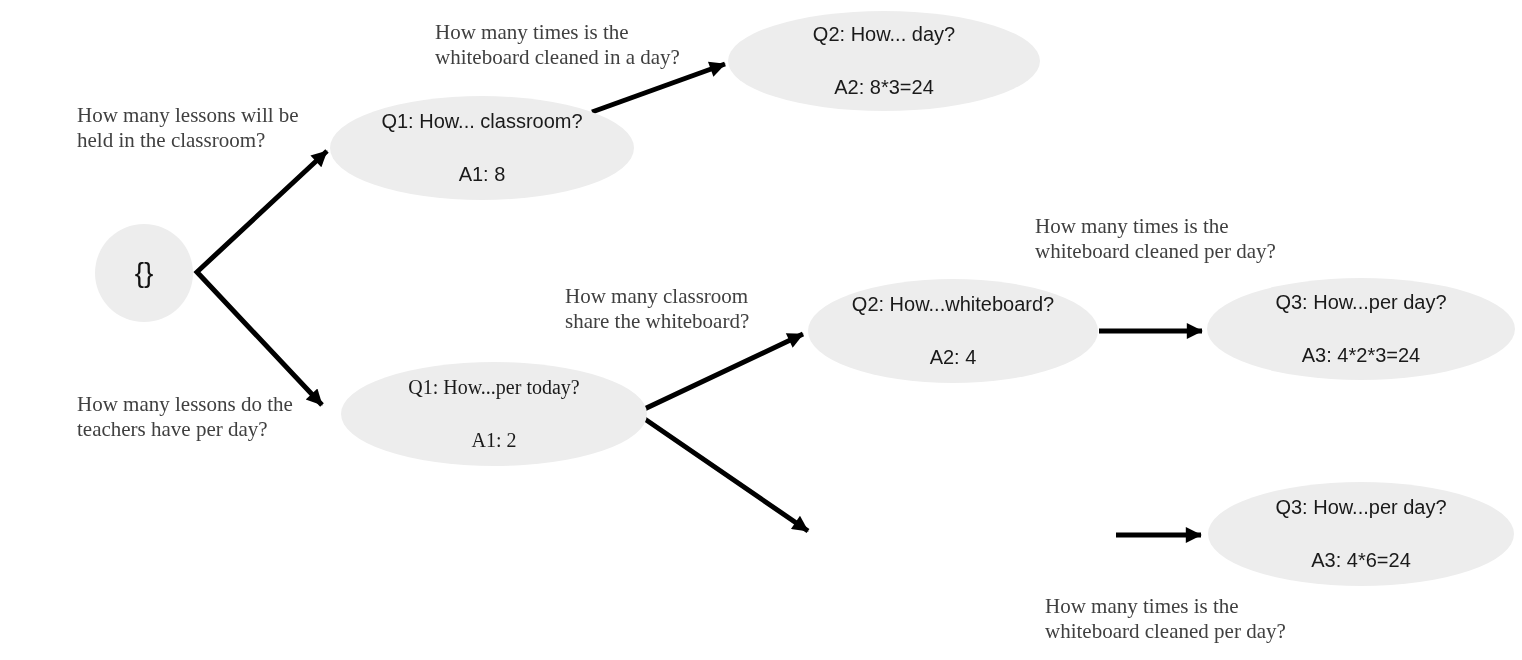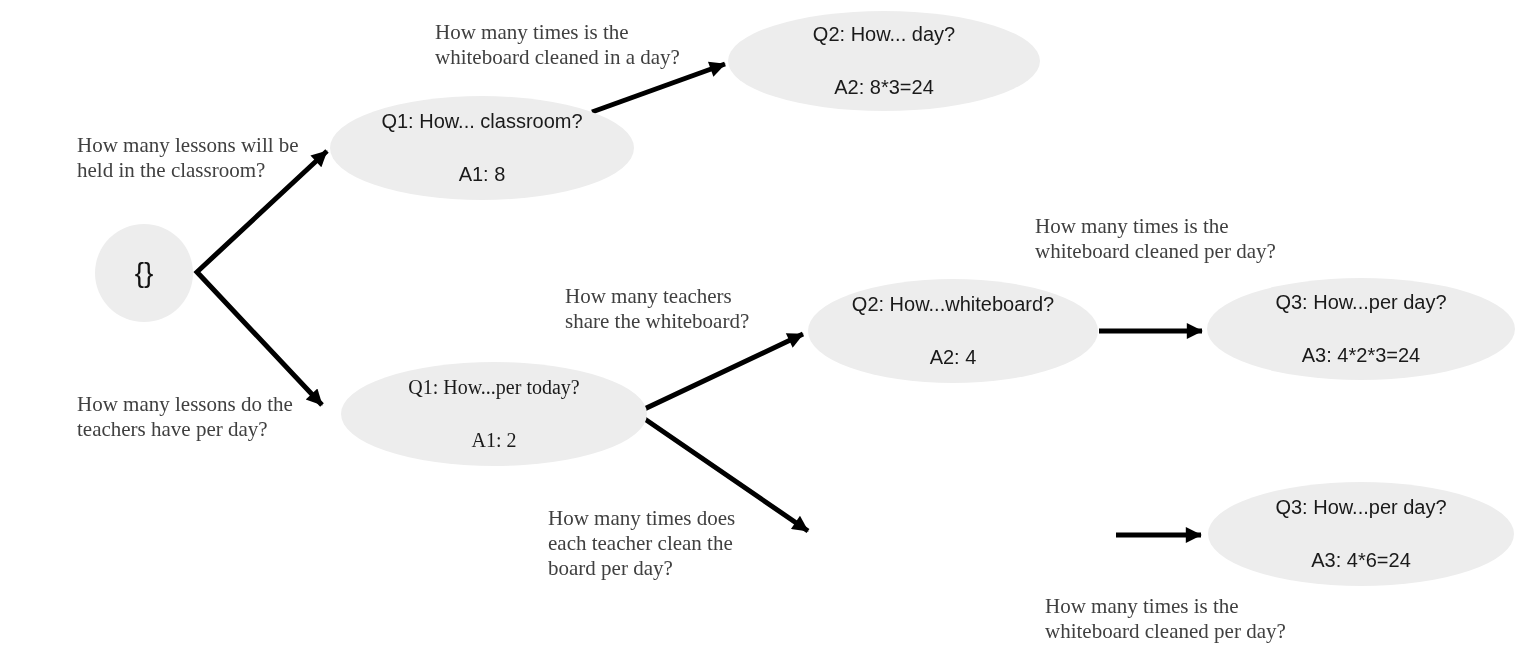--- a/index.html
+++ b/index.html
@@ -114,33 +114,30 @@
 
 
   <div class="node" style="left:1208px; top:482px; width:306px; height:104px;">
     <div>Q3: How...per day?</div>
     <div>A3: 4*6=24</div>
   </div>
 
   <div class="elabel" style="left:435px; top:20px;">How many times is the
 whiteboard cleaned in a day?</div>
 
-  <div class="elabel" style="left:77px; top:133px;">How many lessons will be
+  <div class="elabel" style="left:77px; top:103px;">How many lessons will be
 held in the classroom?</div>
 
-  <div class="elabel" style="left:565px; top:284px;">How many teachers
+  <div class="elabel" style="left:565px; top:284px;">How many classroom
 share the whiteboard?</div>
 
   <div class="elabel" style="left:77px; top:392px;">How many lessons do the
 teachers have per day?</div>
 
   <div class="elabel" style="left:1035px; top:214px;">How many times is the
 whiteboard cleaned per day?</div>
 
-  <div class="elabel" style="left:548px; top:506px;">How many times does
-each teacher clean the
-board per day?</div>
 
   <div class="elabel" style="left:1045px; top:594px;">How many times is the
 whiteboard cleaned per day?</div>
 
 
 </div>
 
 </body></html>

